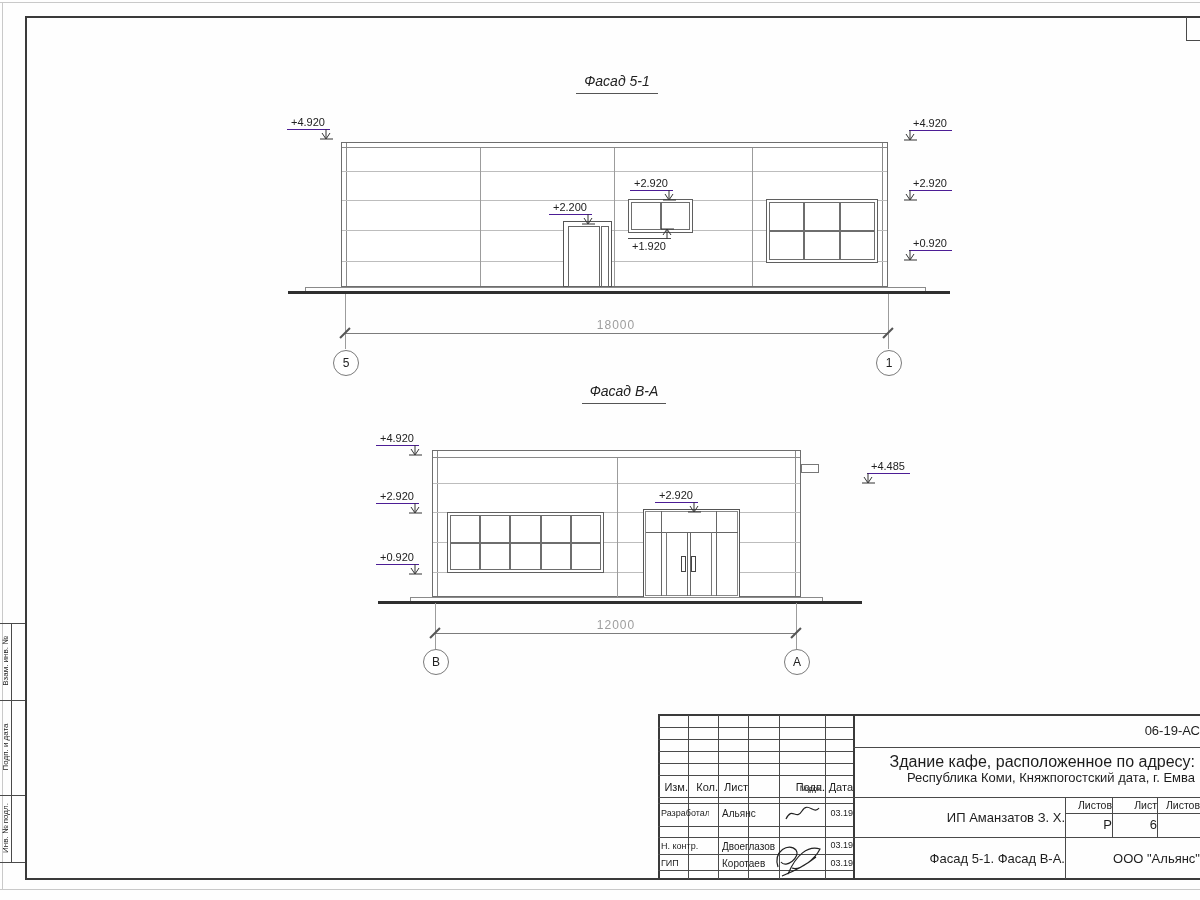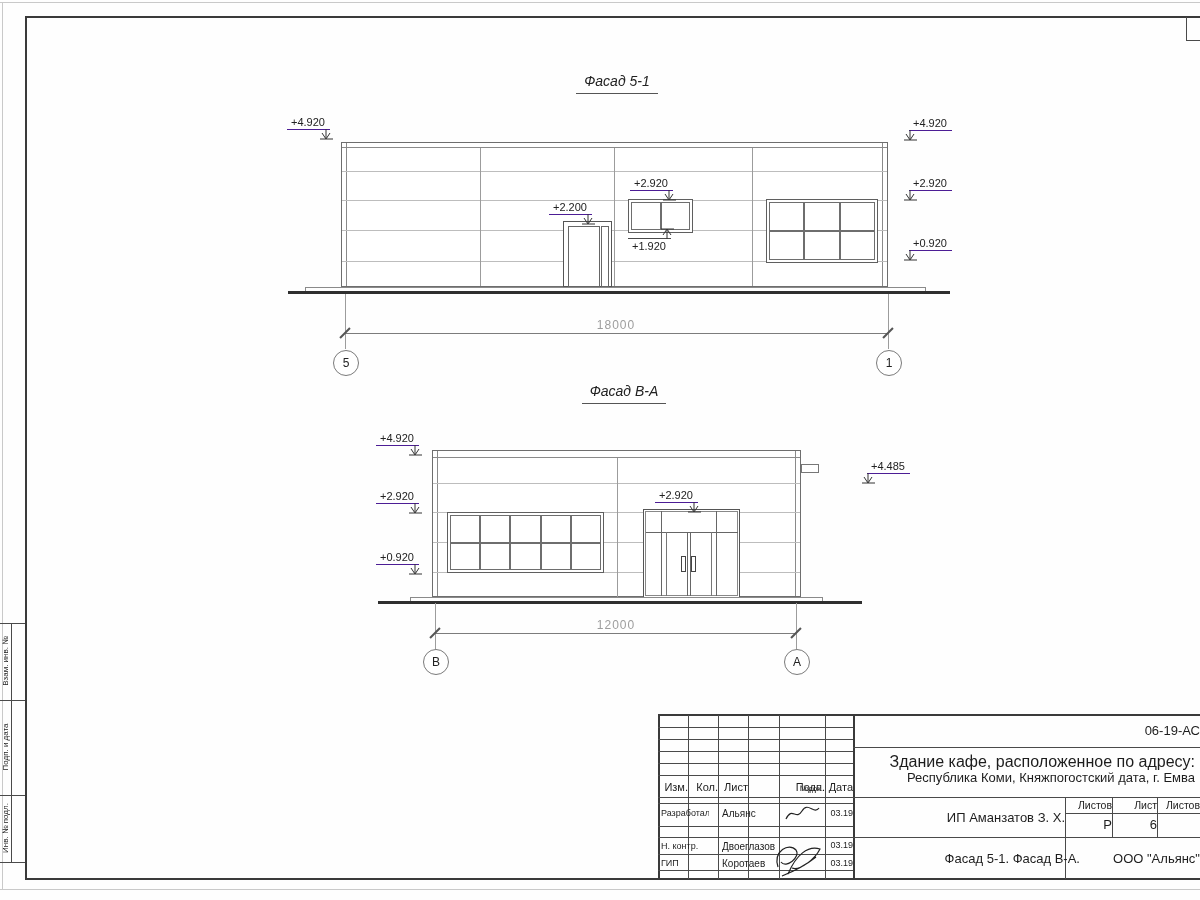--- a/index.html
+++ b/index.html
@@ -376,17 +376,17 @@
       <path d="M8,30 C3,14 19,5 26,13 C31,20 16,32 11,25 M18,37 C26,18 38,8 50,12 C45,22 30,34 22,31 M12,39 C22,35 36,28 46,20" stroke="#222" stroke-width="1.2" fill="none"></path>
     </svg>
 
     <div class="tb" style="left:853px;top:810px;width:212px;font-size:13px;">ИП Аманзатов З. Х.</div>
     <div class="tb" style="left:1065px;top:799px;width:47px;font-size:10.5px;">Листов</div>
     <div class="tb" style="left:1112px;top:799px;width:45px;font-size:10.5px;">Лист</div>
     <div class="tb" style="left:1157px;top:799px;width:43px;font-size:10.5px;">Листов</div>
     <div class="tb" style="left:1065px;top:817px;width:47px;font-size:13px;">Р</div>
     <div class="tb" style="left:1112px;top:817px;width:45px;font-size:13px;">6</div>
 
-    <div class="tb" style="left:853px;top:851px;width:212px;font-size:13px;padding-left:15px;">Фасад 5-1. Фасад В-А.</div>
+    <div class="tb" style="left:853px;top:851px;width:212px;font-size:13px;">Фасад 5-1. Фасад В-А.</div>
     <div class="tb" style="left:1065px;top:851px;width:135px;font-size:13px;">ООО "Альянс"</div>
   </div>
 
 </div>
 
 </body></html>

